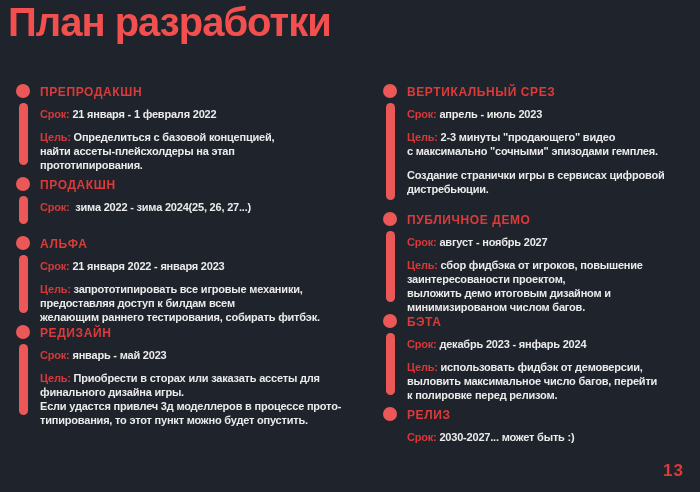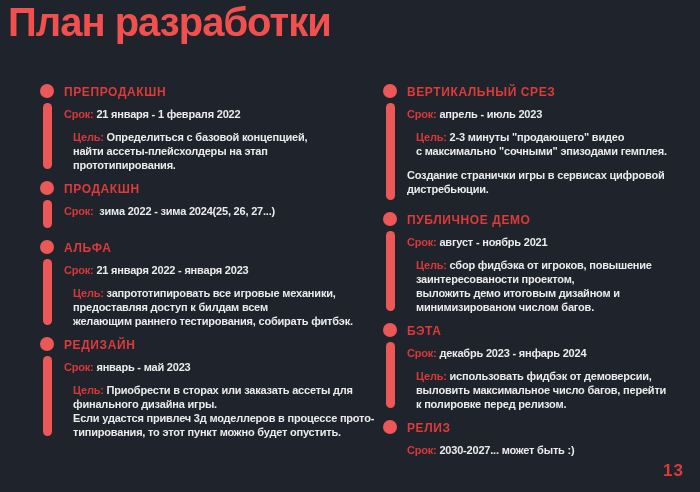--- a/index.html
+++ b/index.html
@@ -8,35 +8,35 @@
     background:#1f242c;
     font-family:"Liberation Sans","DejaVu Sans",sans-serif;
     -webkit-font-smoothing:antialiased;
   }
   .slide-title{
     position:absolute;left:8px;top:-4px;margin:0;
     font-size:40px;font-weight:bold;letter-spacing:-1px;
     color:#f2504f;line-height:1.3;
   }
   .col{position:absolute;top:84px;}
-  .col-left{left:40px;width:347px;}
+  .col-left{left:16px;width:347px;}
   .col-right{left:383px;width:310px;}
   .phase{display:flex;gap:10px;align-items:stretch;}
   .marker{display:flex;flex-direction:column;align-items:center;width:14px;flex-shrink:0;}
   .dot{width:14px;height:14px;border-radius:50%;background:#ec5858;flex-shrink:0;}
   .bar{width:9px;flex:1;background:#ec5858;border-radius:6px;margin-top:5px;margin-bottom:12px;}
   .content{flex:1;min-width:0;padding-top:1px;}
   .phase-title{
     margin:0 0 8px 0;font-size:12px;font-weight:bold;letter-spacing:0.6px;
     color:#dd3a3a;line-height:14px;
   }
   .line{margin:0 0 9px 0;font-size:11px;font-weight:bold;letter-spacing:-0.2px;
     line-height:14px;color:#ebebeb;}
   .line .label{color:#d83838;text-align:center;}
-  .goal{margin:9px;}
+  .goal{margin:0;}
   .extra{margin:10px 0 16px 0;}
   .preline{white-space:pre-line;}
   
   .s-l1{min-height:93px;}
   .s-l2{min-height:59px;}
   .s-l3{min-height:89px;}
   .s-r1{min-height:115px;}
   .s-r2{min-height:97px;}
   .s-r3{min-height:93px;}
   .page-number{
@@ -124,21 +124,21 @@
     </div>
   </section>
 
   <section class="phase s-r2">
     <div class="marker">
       <span class="dot"></span>
       <span class="bar"></span>
     </div>
     <div class="content">
       <h2 class="phase-title">ПУБЛИЧНОЕ ДЕМО</h2>
-      <p class="line"><span class="label">Срок:</span> <span>август - ноябрь  2021</span></p>
+      <p class="line"><span class="label">Срок:</span> <span>август - ноябрь  2027</span></p>
       <p class="line goal"><span class="label">Цель:</span> <span class="preline">сбор фидбэка от игроков, повышение
 заинтересованости проектом,
 выложить демо итоговым дизайном и
 минимизированом числом багов.</span></p>
     </div>
   </section>
 
   <section class="phase s-r3">
     <div class="marker">
       <span class="dot"></span>

